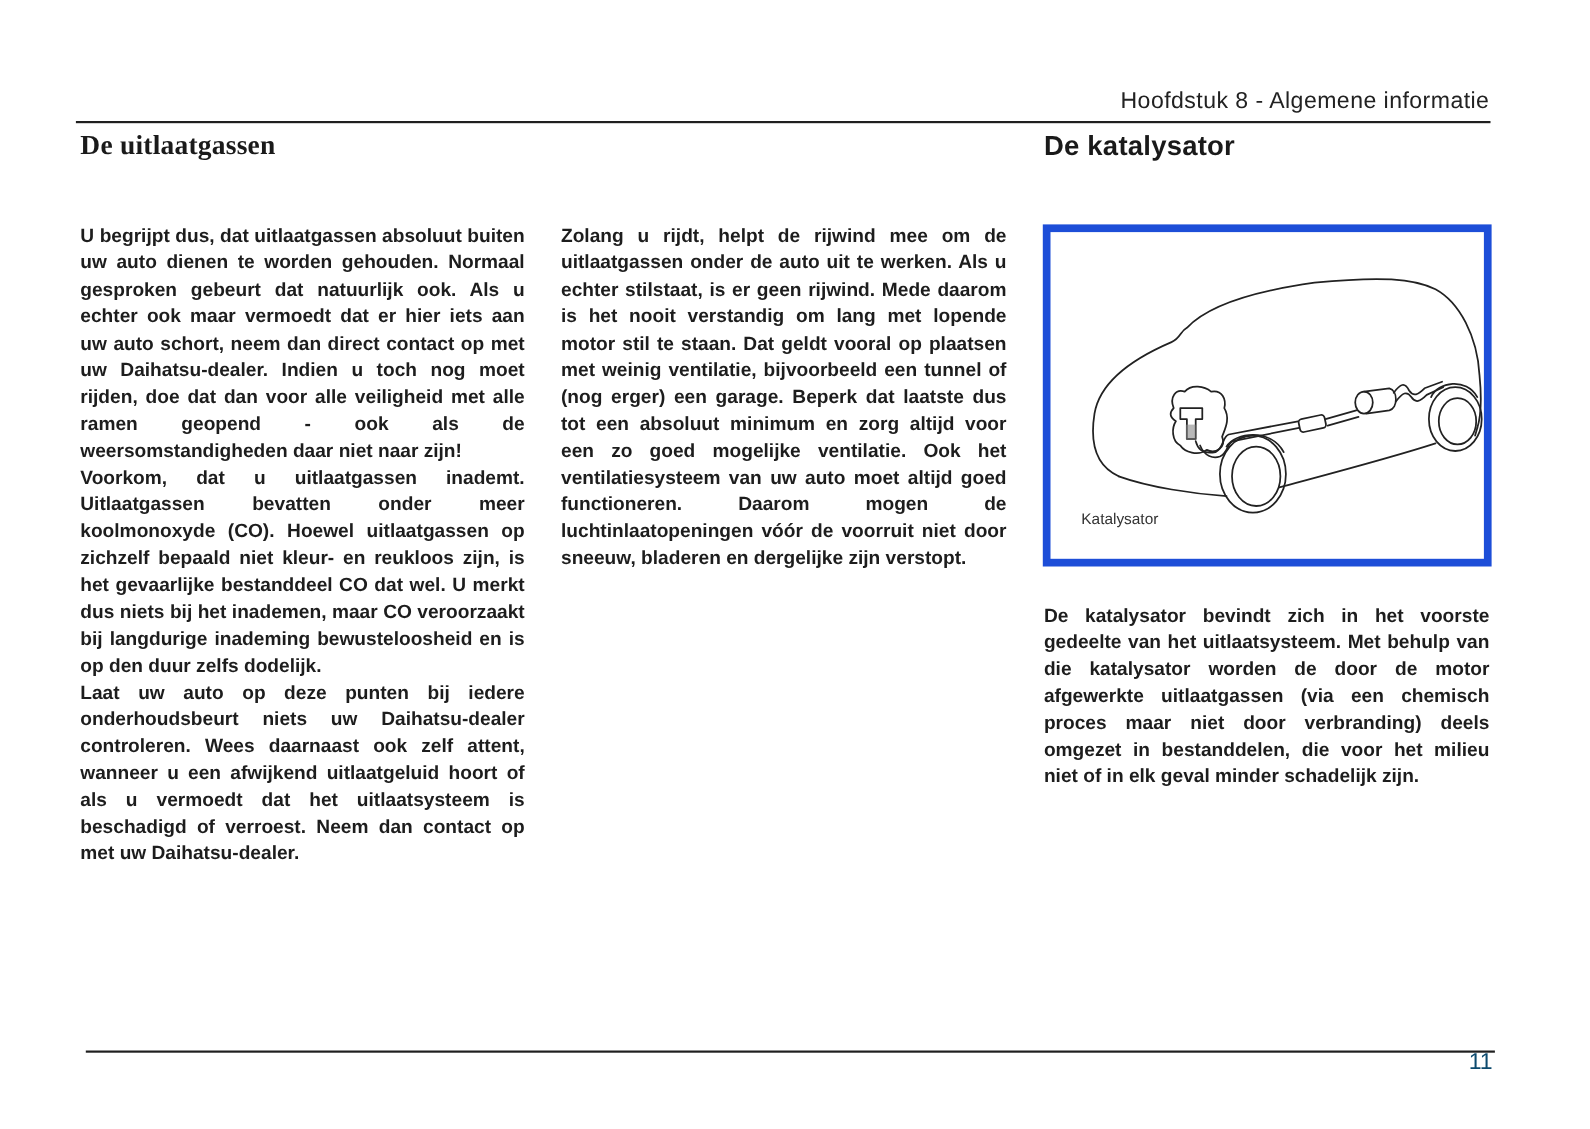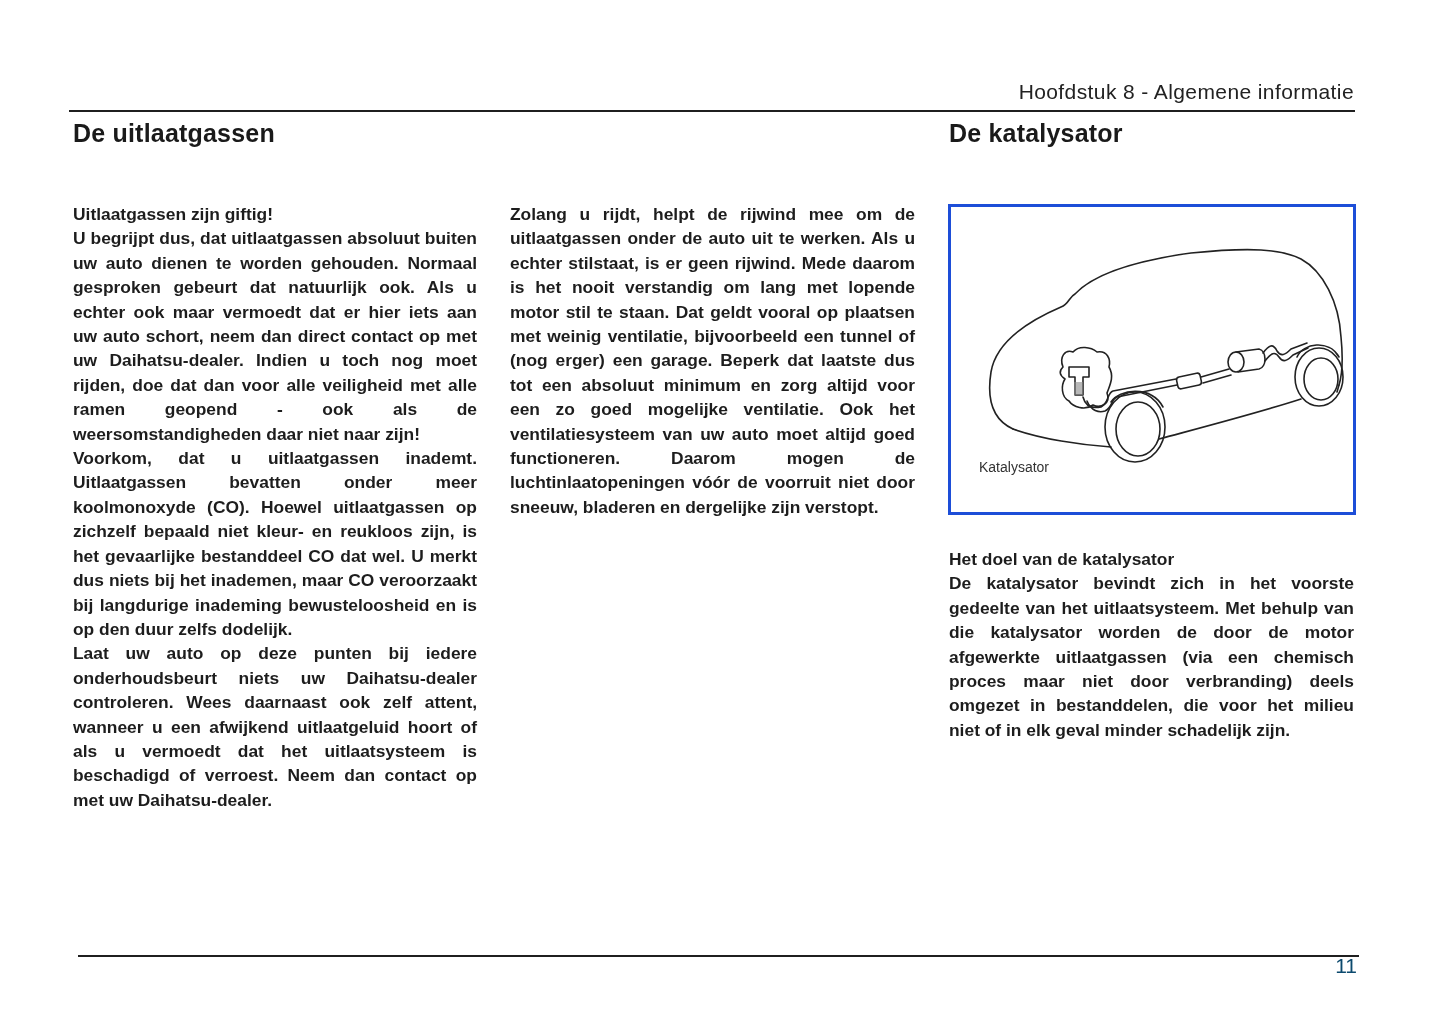--- a/index.html
+++ b/index.html
@@ -14,34 +14,34 @@
       white-space: nowrap;
     }
     .rule-top {
       position: absolute; left: 69px; top: 110px; width: 1286px; height: 2px;
       background: #1f1f1f;
     }
     .title {
       position: absolute; top: 119px; font-size: 25px; font-weight: bold; color: #1a1a1a;
       letter-spacing: 0.2px;
     }
-    .title.left { left: 73px; }
+    .title.left { left: 73px; font-family: Liberation Serif, serif; }
     .title.right { left: 949px; }
     .col {
       position: absolute; font-size: 17.4px; line-height: 24.4px; text-align: justify;
       color: #1d1d1d;
     }
     .col p { margin: 0; font-weight: bold; }
     .col .head { font-weight: bold; }
     .col1 { left: 73px; top: 202px; width: 404px; }
     .col2 { left: 510px; top: 202px; width: 405px; }
     .col3 { left: 949px; top: 547px; width: 405px; }
     .figure {
       position: absolute; left: 948px; top: 204px; width: 408px; height: 311px;
-      border: 3px solid #1d4ed8; box-sizing: border-box;
+      border: 7px solid #1d4ed8; box-sizing: border-box;
     }
     .figure svg { position: absolute; left: 0; top: 0; }
     .fig-caption {
       position: absolute; left: 28px; top: 252px; font-size: 14px; color: #333;
     }
     .rule-bottom {
       position: absolute; left: 78px; top: 955px; width: 1281px; height: 2px;
       background: #1f1f1f;
     }
     .page-num {
@@ -51,21 +51,20 @@
 </head>
 <body>
 
 <div class="chapter">Hoofdstuk 8 - Algemene informatie</div>
 <div class="rule-top"></div>
 
 <div class="title left">De uitlaatgassen</div>
 <div class="title right">De katalysator</div>
 
 <div class="col col1">
-  <p class="head">Uitlaatgassen zijn giftig!</p>
   <p>U begrijpt dus, dat uitlaatgassen absoluut buiten uw auto dienen te worden gehouden. Normaal gesproken gebeurt dat natuurlijk ook. Als u echter ook maar vermoedt dat er hier iets aan uw auto schort, neem dan direct contact op met uw Daihatsu-dealer. Indien u toch nog moet rijden, doe dat dan voor alle veiligheid met alle ramen geopend - ook als de weersomstandigheden daar niet naar zijn!</p>
   <p>Voorkom, dat u uitlaatgassen inademt. Uitlaatgassen bevatten onder meer koolmonoxyde (CO). Hoewel uitlaatgassen op zichzelf bepaald niet kleur- en reukloos zijn, is het gevaarlijke bestanddeel CO dat wel. U merkt dus niets bij het inademen, maar CO veroorzaakt bij langdurige inademing bewusteloosheid en is op den duur zelfs dodelijk.</p>
   <p>Laat uw auto op deze punten bij iedere onderhoudsbeurt niets uw Daihatsu-dealer controleren. Wees daarnaast ook zelf attent, wanneer u een afwijkend uitlaatgeluid hoort of als u vermoedt dat het uitlaatsysteem is beschadigd of verroest. Neem dan contact op met uw Daihatsu-dealer.</p>
 </div>
 
 <div class="col col2">
   <p>Zolang u rijdt, helpt de rijwind mee om de uitlaatgassen onder de auto uit te werken. Als u echter stilstaat, is er geen rijwind. Mede daarom is het nooit verstandig om lang met lopende motor stil te staan. Dat geldt vooral op plaatsen met weinig ventilatie, bijvoorbeeld een tunnel of (nog erger) een garage. Beperk dat laatste dus tot een absoluut minimum en zorg altijd voor een zo goed mogelijke ventilatie. Ook het ventilatiesysteem van uw auto moet altijd goed functioneren. Daarom mogen de luchtinlaatopeningen vóór de voorruit niet door sneeuw, bladeren en dergelijke zijn verstopt.</p>
 </div>
 
 <div class="figure">
@@ -99,18 +98,17 @@
       <path d="M285,145 L 308,142 C 316,144 316,160 308,162 L 287,165"></path>
       <path d="M312,146 C 318,138 322,136 326,144 C 330,150 334,148 340,142 L 356,136"></path>
       <path d="M314,154 C 320,146 324,144 328,150 C 332,156 336,154 342,148 L 357,141"></path>
     </g>
     <rect x="123" y="175" width="9" height="13" fill="#888" opacity="0.6"></rect>
   </svg>
   <div class="fig-caption">Katalysator</div>
 </div>
 
 <div class="col col3">
-  <p class="head">Het doel van de katalysator</p>
   <p>De katalysator bevindt zich in het voorste gedeelte van het uitlaatsysteem. Met behulp van die katalysator worden de door de motor afgewerkte uitlaatgassen (via een chemisch proces maar niet door verbranding) deels omgezet in bestanddelen, die voor het milieu niet of in elk geval minder schadelijk zijn.</p>
 </div>
 
 <div class="rule-bottom"></div>
 <div class="page-num">11</div>
 
 </body></html>

